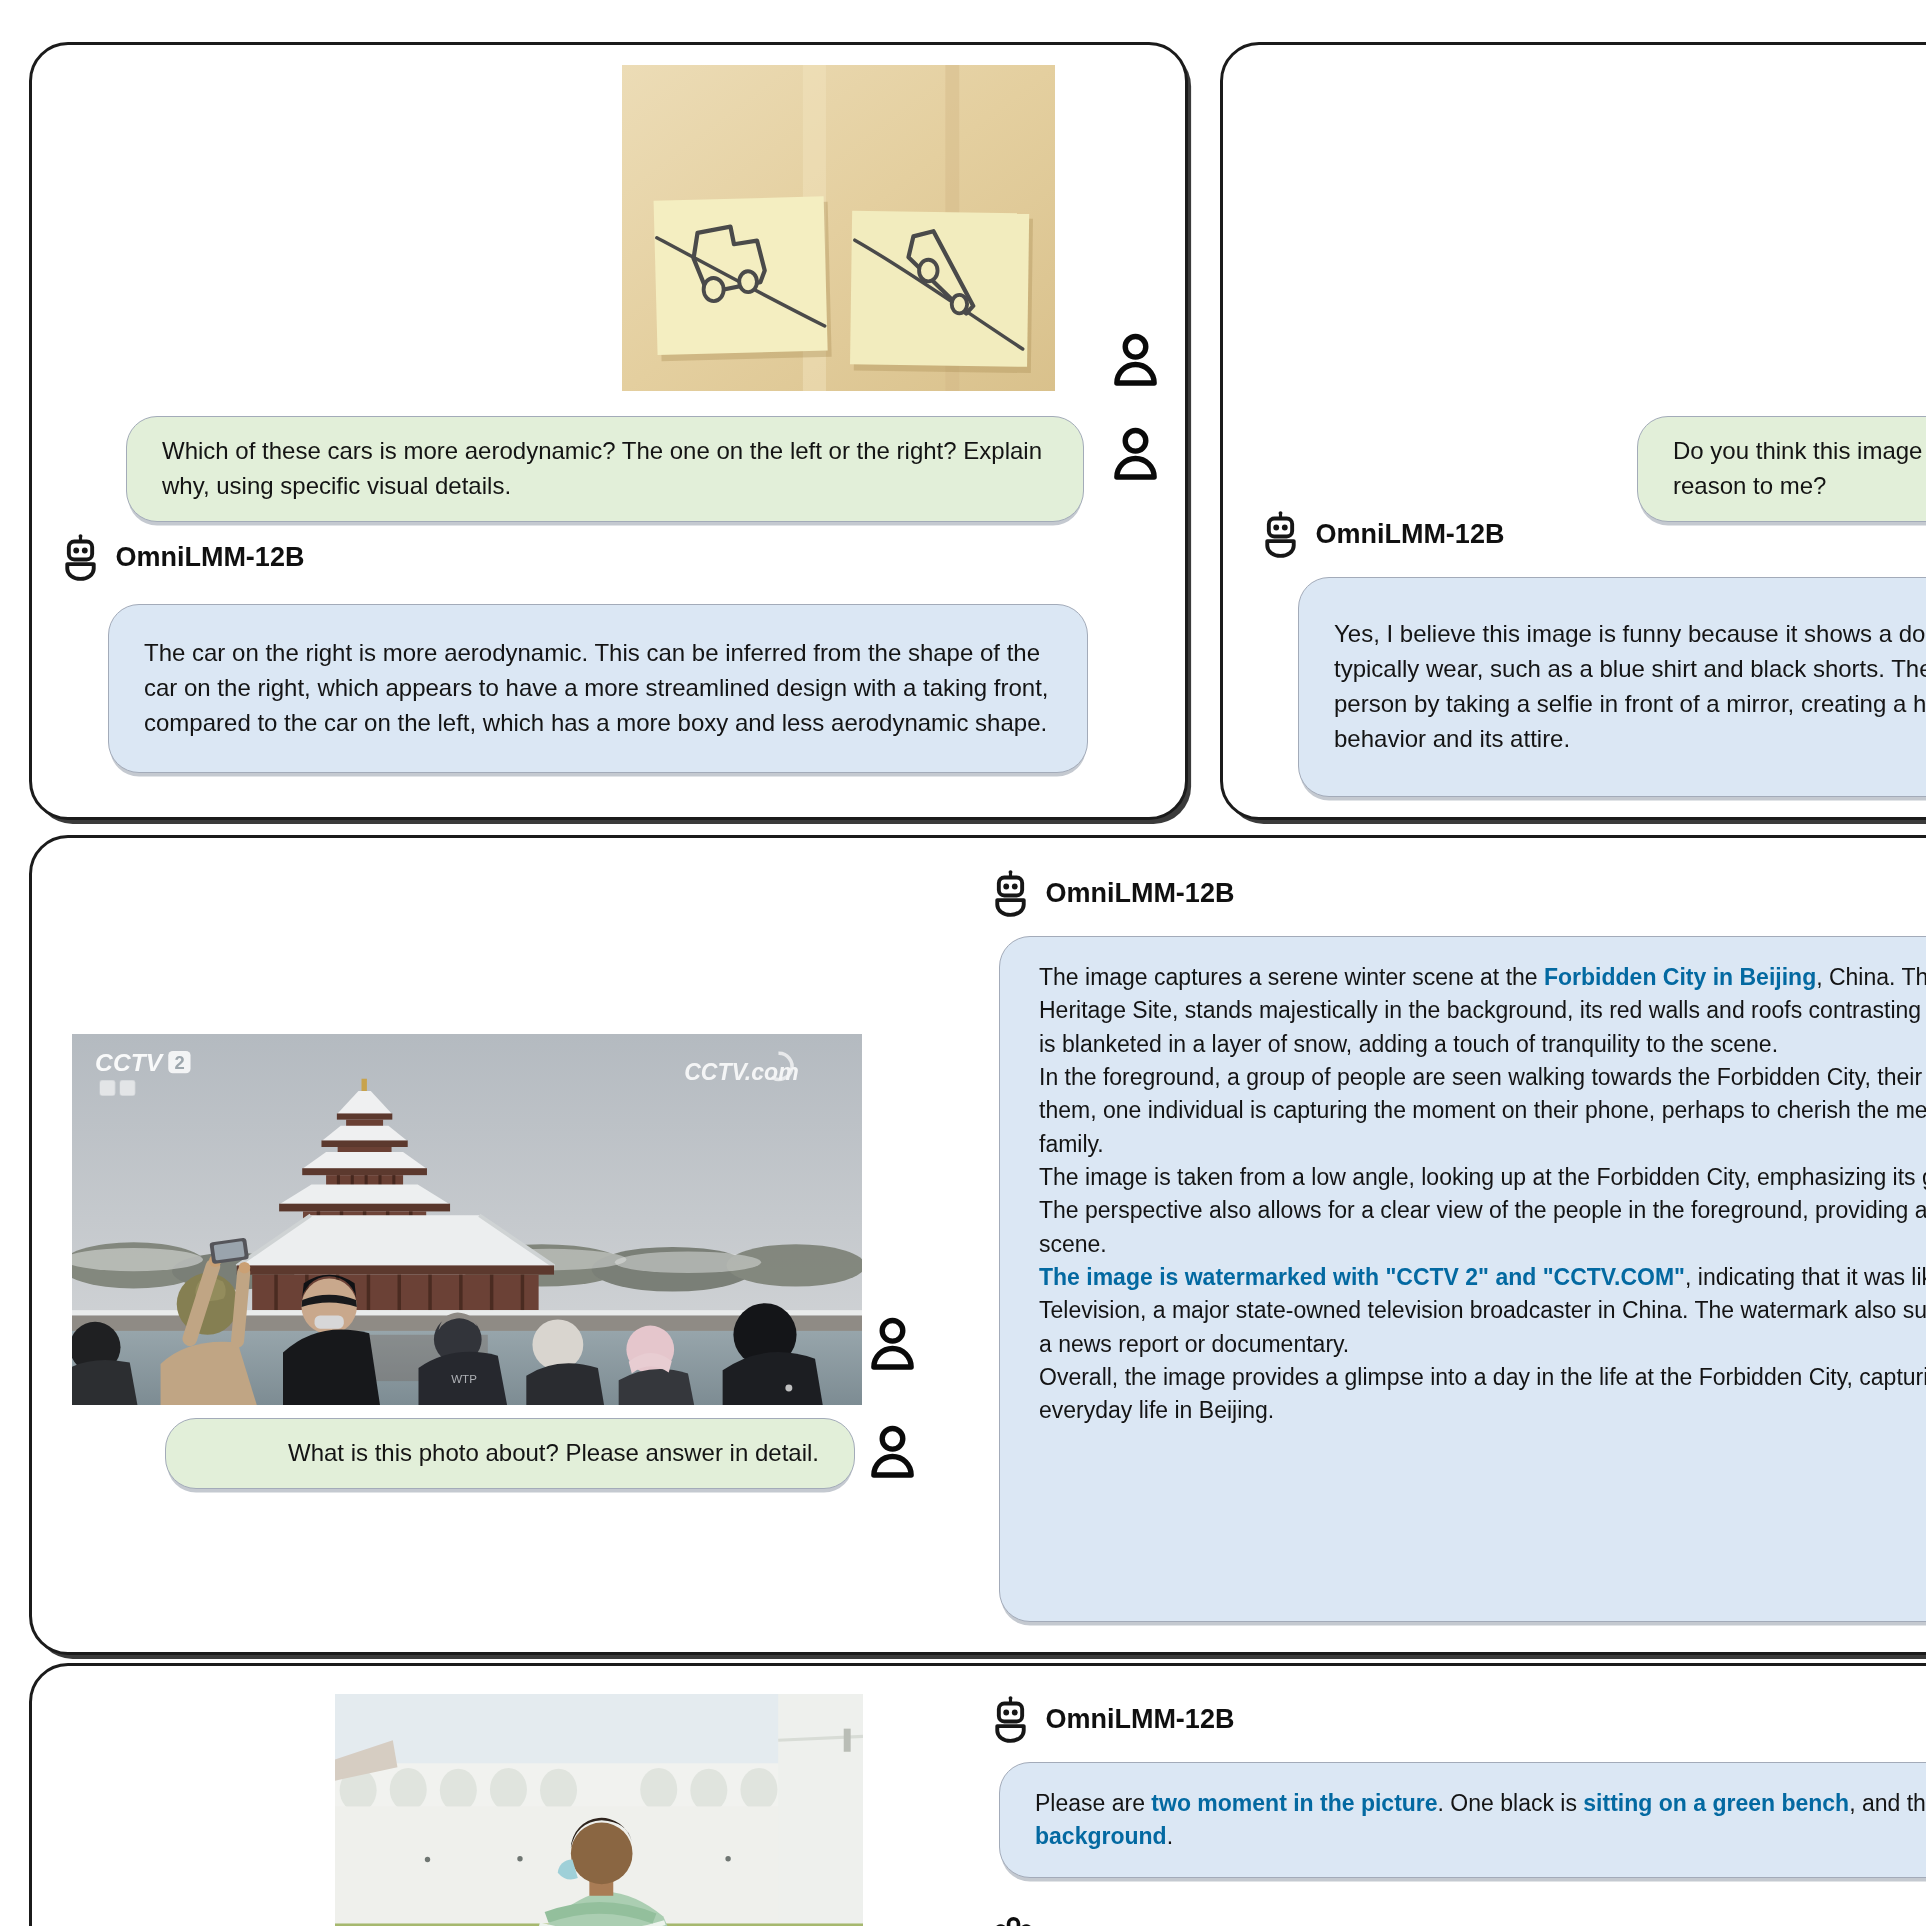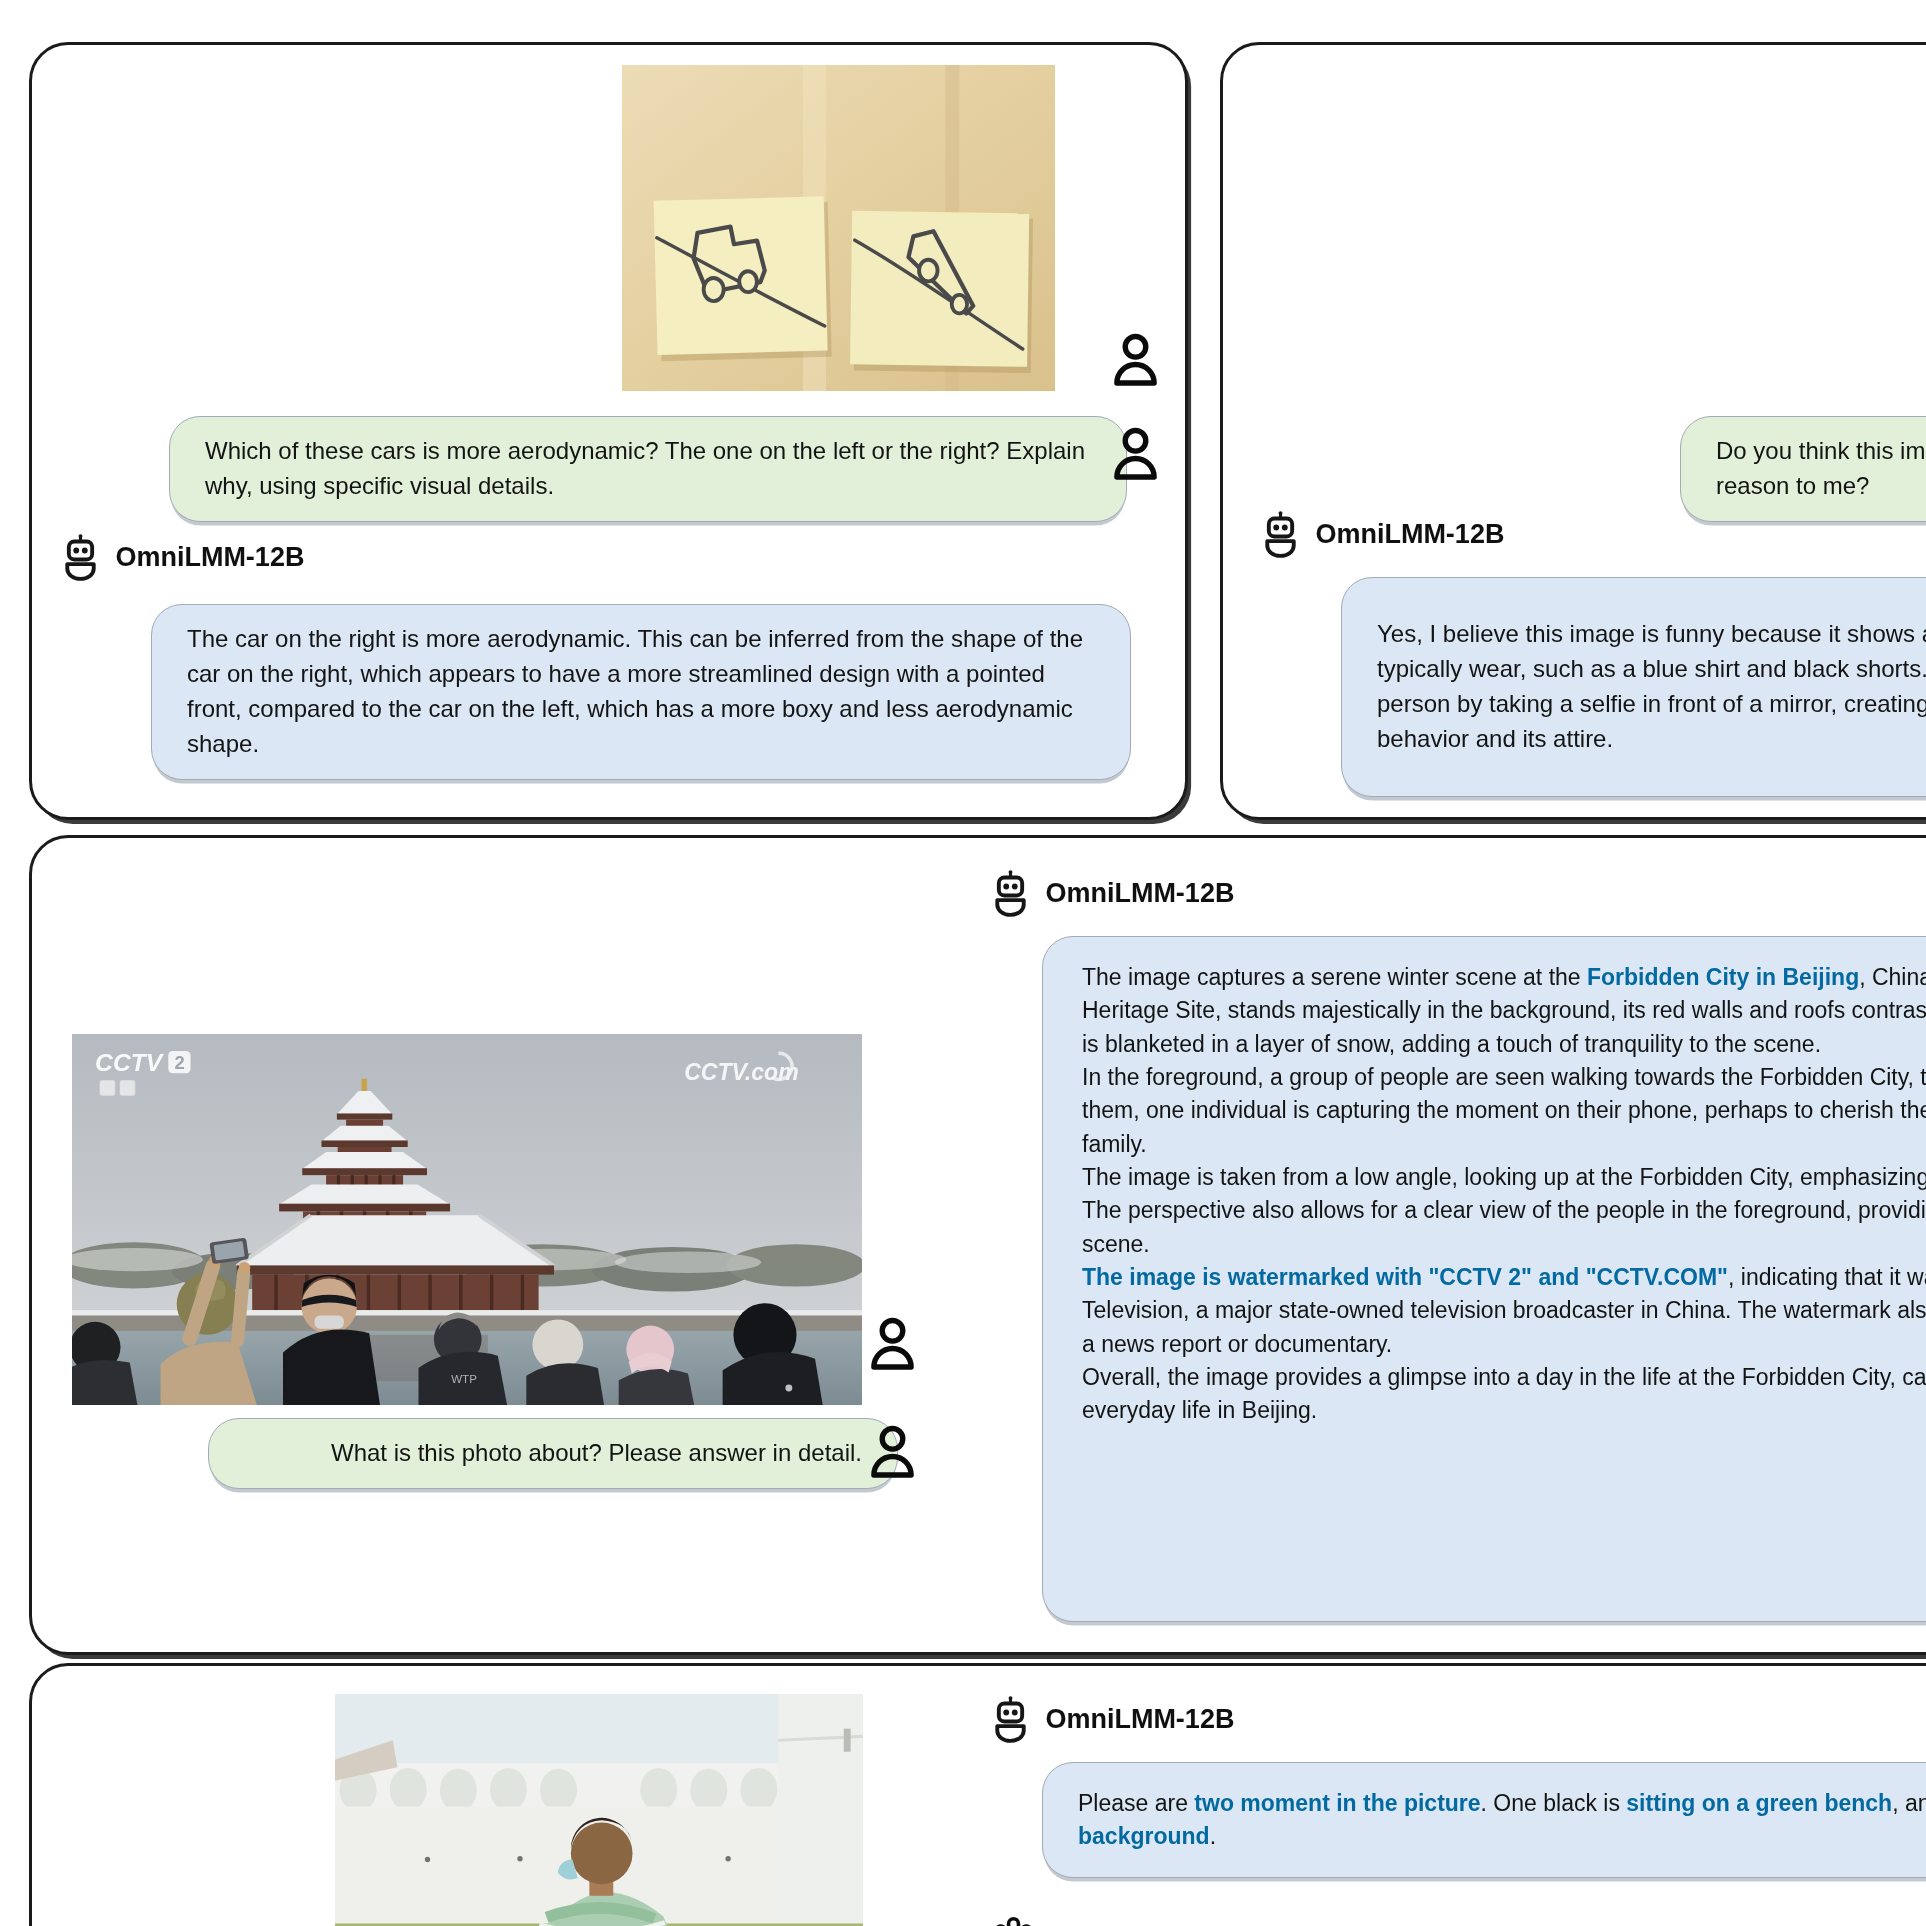--- a/index.html
+++ b/index.html
@@ -7,21 +7,21 @@
 
   .panel{position:absolute;background:#fff;border:3.9px solid #1b1b1b;border-radius:39px;
          box-shadow:4.6px 5.4px 0 -1.5px rgba(25,25,25,.85);}
   #panel-aero {left:29px;  top:42px;  width:1153px;height:772px;}
   #panel-dog  {left:1220px;top:42px;  width:1143px;height:772px;}
   #panel-cctv {left:29px;  top:835px; width:2333px;height:814px;}
   #panel-bench{left:29px;  top:1663px; width:2333px;height:703px;}
 
   .bubble{position:absolute;border:1.9px solid #a3abb9;border-radius:31px;
           box-shadow:0 5.4px 0 -1.9px rgba(148,156,170,.55);
-          display:flex;align-items:center;box-sizing:border-box;padding:17.3px 35px;margin-left:43px;}
+          display:flex;align-items:center;box-sizing:border-box;padding:17.3px 35px;}
   .bubble p{margin:0;}
   .q-bubble{background:#e2efd9;}
   .a-bubble{background:#dbe7f4;}
   .btxt{font-size:24px;line-height:1.45;color:#141414;}
   .para{margin:0 0 20px 0;}
   .para:last-child{margin-bottom:0;}
   .hl-green{color:#0369a1;font-weight:700;}
 
   .model-row{position:absolute;display:flex;align-items:center;gap:15.4px;}
   .model-name{font-size:27px;font-weight:700;color:#101010;white-space:nowrap;}
@@ -100,21 +100,21 @@
         <rect x="20" y="22" width="60" height="46" rx="14" fill="none" stroke="#161616" stroke-width="10"></rect>
         <circle cx="39" cy="45" r="7.5" fill="#161616"></circle>
           <circle cx="61" cy="45" r="7.5" fill="#161616"></circle>
         <path d="M16 80 H84 V92 A34 26 0 0 1 16 92 Z" fill="none" stroke="#161616" stroke-width="10" stroke-linejoin="round"></path>
       </svg>
     </span>
     <span class="model-name">OmniLMM-12B</span>
   </div>
 
   <div class="bubble a-bubble" style="left:76px;top:559px;width:980px;min-height:169px;">
-    <p class="btxt">The car on the right is more aerodynamic. This can be inferred from the shape of the car on the right, which appears to have a more streamlined design with a pointed front, compared to the car on the left, which has a more boxy and less aerodynamic shape.</p>
+    <p class="btxt">The car on the right is more aerodynamic. This can be inferred from the shape of the car on the right, which appears to have a more streamlined design with a taking front, compared to the car on the left, which has a more boxy and less aerodynamic shape.</p>
   </div>
 </section>
 
 <section class="panel" id="panel-dog">
 
   <div class="bubble q-bubble" style="left:414px;top:371px;width:591px;min-height:97px;">
     <p class="btxt">Do you think this image is funny, explaining the reason to me?</p>
   </div>
 
   <div class="model-row" style="left:38px;top:465px;">

